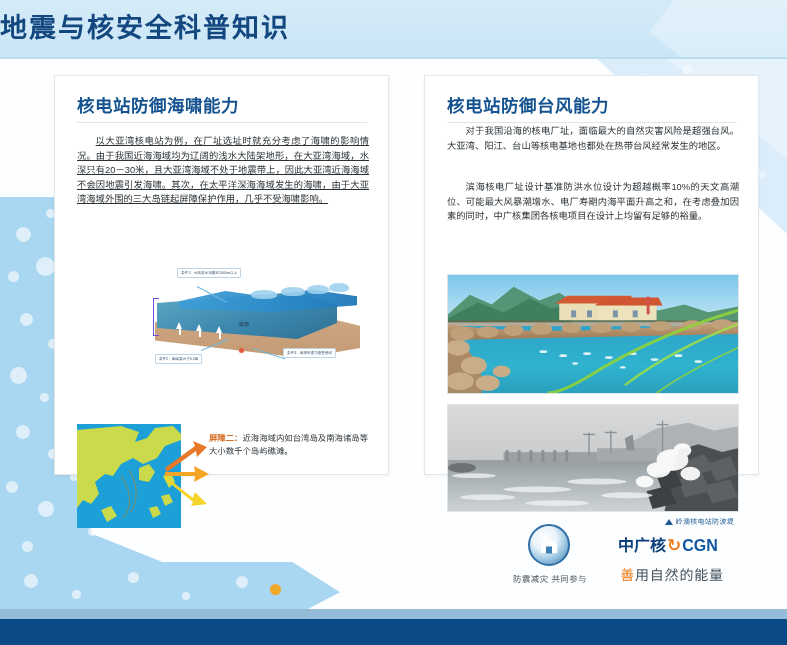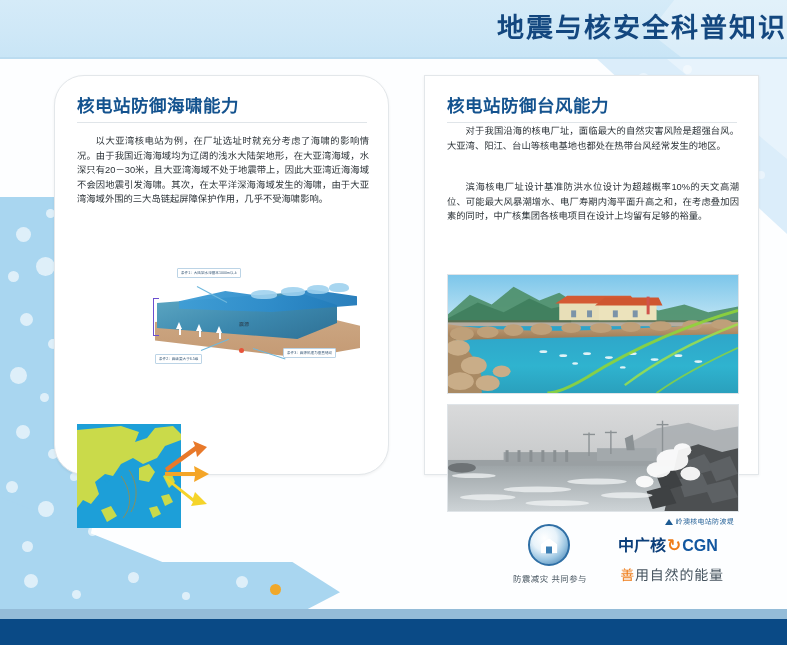--- a/index.html
+++ b/index.html
@@ -30,21 +30,21 @@
     width: 787px;
     height: 57px;
     background: linear-gradient(180deg, #d5ebf8 0%, #cfe8f7 55%, #c9e5f6 100%);
     overflow: hidden;
   }
   .header-title {
     position: absolute;
     left: 0; top: 0;
     width: 787px;
     line-height: 57px;
-    text-align: right;
+    text-align: left;
     font-size: 27px;
     font-weight: bold;
     letter-spacing: 2px;
     color: #13477f;
   }
   .header-shine {
     position: absolute;
     right: -30px; top: -20px;
     width: 150px; height: 110px;
     background: rgba(255,255,255,0.30);
@@ -132,21 +132,21 @@
   }
 
   
   .card {
     position: absolute;
     background: #ffffff;
     border: 1px solid #e3e7ea;
     box-shadow: 0 1px 3px rgba(0,0,0,0.06);
     box-sizing: border-box;
   }
-  .card-left  { left: 54px;  top: 75px; width: 335px; height: 400px; border-radius: 30px; }
+  .card-left  { left: 54px;  top: 75px; width: 335px; height: 400px; }
   .card-right { left: 424px; top: 75px; width: 335px; height: 400px; }
 
   .card-title {
     position: absolute;
     left: 22px; top: 16px;
     font-size: 17.5px;
     font-weight: bold;
     color: #14538f;
     letter-spacing: 0.5px;
   }
@@ -453,21 +453,21 @@
     <div class="bubble" style="left:128px;top:10px;width:11px;height:11px;"></div>
     <div class="bubble" style="left:182px;top:30px;width:8px;height:8px;"></div>
     <div class="bubble" style="left:236px;top:14px;width:12px;height:12px;"></div>
     <div class="bubble orange" style="left:270px;top:22px;width:11px;height:11px;"></div>
   </div>
 
   <div class="card card-left">
     <div class="card-title">核电站防御海啸能力</div>
     <div class="card-title-rule"></div>
 
-    <div class="para" style="top:58px;">以大亚湾核电站为例，在厂址选址时就充分考虑了海啸的影响情况。由于我国近海海域均为辽阔的浅水大陆架地形，在大亚湾海域，水深只有20－30米，且大亚湾海域不处于地震带上，因此大亚湾近海海域不会因地震引发海啸。其次，在太平洋深海海域发生的海啸，由于大亚湾海域外围的三大岛链起屏障保护作用，几乎不受海啸影响。</div>
+    <div class="para" style="top:58px;text-decoration:underline;">以大亚湾核电站为例，在厂址选址时就充分考虑了海啸的影响情况。由于我国近海海域均为辽阔的浅水大陆架地形，在大亚湾海域，水深只有20－30米，且大亚湾海域不处于地震带上，因此大亚湾近海海域不会因地震引发海啸。其次，在太平洋深海海域发生的海啸，由于大亚湾海域外围的三大岛链起屏障保护作用，几乎不受海啸影响。</div>
 
     <div class="tsunami">
       <div class="tsunami-slab">
         <div class="tsu-sand"></div>
         <div class="tsu-water"></div>
         <div class="tsu-surface"></div>
         <div class="tsu-wave" style="left:96px;top:8px;width:26px;"></div>
         <div class="tsu-wave" style="left:126px;top:5px;width:24px;"></div>
         <div class="tsu-wave" style="left:152px;top:3px;width:22px;"></div>
         <div class="tsu-wave" style="left:174px;top:1px;width:20px;"></div>
@@ -506,20 +506,23 @@
           <path d="M44,52 C54,66 56,82 46,94" fill="none" stroke="#b08a2e" stroke-width="0.9" opacity="0.8"></path>
           <circle cx="30" cy="56" r="2.2" fill="#1d9fd8"></circle>
         </svg>
       </div>
       <svg class="arrow-svg" viewBox="0 0 52 104" aria-hidden="true">
         <path d="M0,44 L30,22 L28,17 L42,23 L32,33 L31,27 L2,48 Z" fill="#e8792a"></path>
         <path d="M0,48 L30,48 L29,42 L44,50 L29,58 L30,52 L0,52 Z" fill="#f4a527"></path>
         <path d="M0,52 L28,74 L30,68 L42,80 L26,82 L28,78 L1,56 Z" fill="#f5d42a"></path>
       </svg>
       <div class="barrier-list">
+        <div class="barrier-item">
+          <span class="barrier-key">屏障二：</span><span>近海海域内如台湾岛及南海诸岛等大小数千个岛屿礁滩。</span>
+        </div>
       </div>
     </div>
   </div>
 
   <div class="card card-right">
     <div class="card-title">核电站防御台风能力</div>
     <div class="card-title-rule"></div>
 
     <div class="para" style="top:48px;">对于我国沿海的核电厂址，面临最大的自然灾害风险是超强台风。大亚湾、阳江、台山等核电基地也都处在热带台风经常发生的地区。</div>
     <div class="para" style="top:104px;">滨海核电厂址设计基准防洪水位设计为超越概率10%的天文高潮位、可能最大风暴潮增水、电厂寿期内海平面升高之和，在考虑叠加因素的同时，中广核集团各核电项目在设计上均留有足够的裕量。</div>

